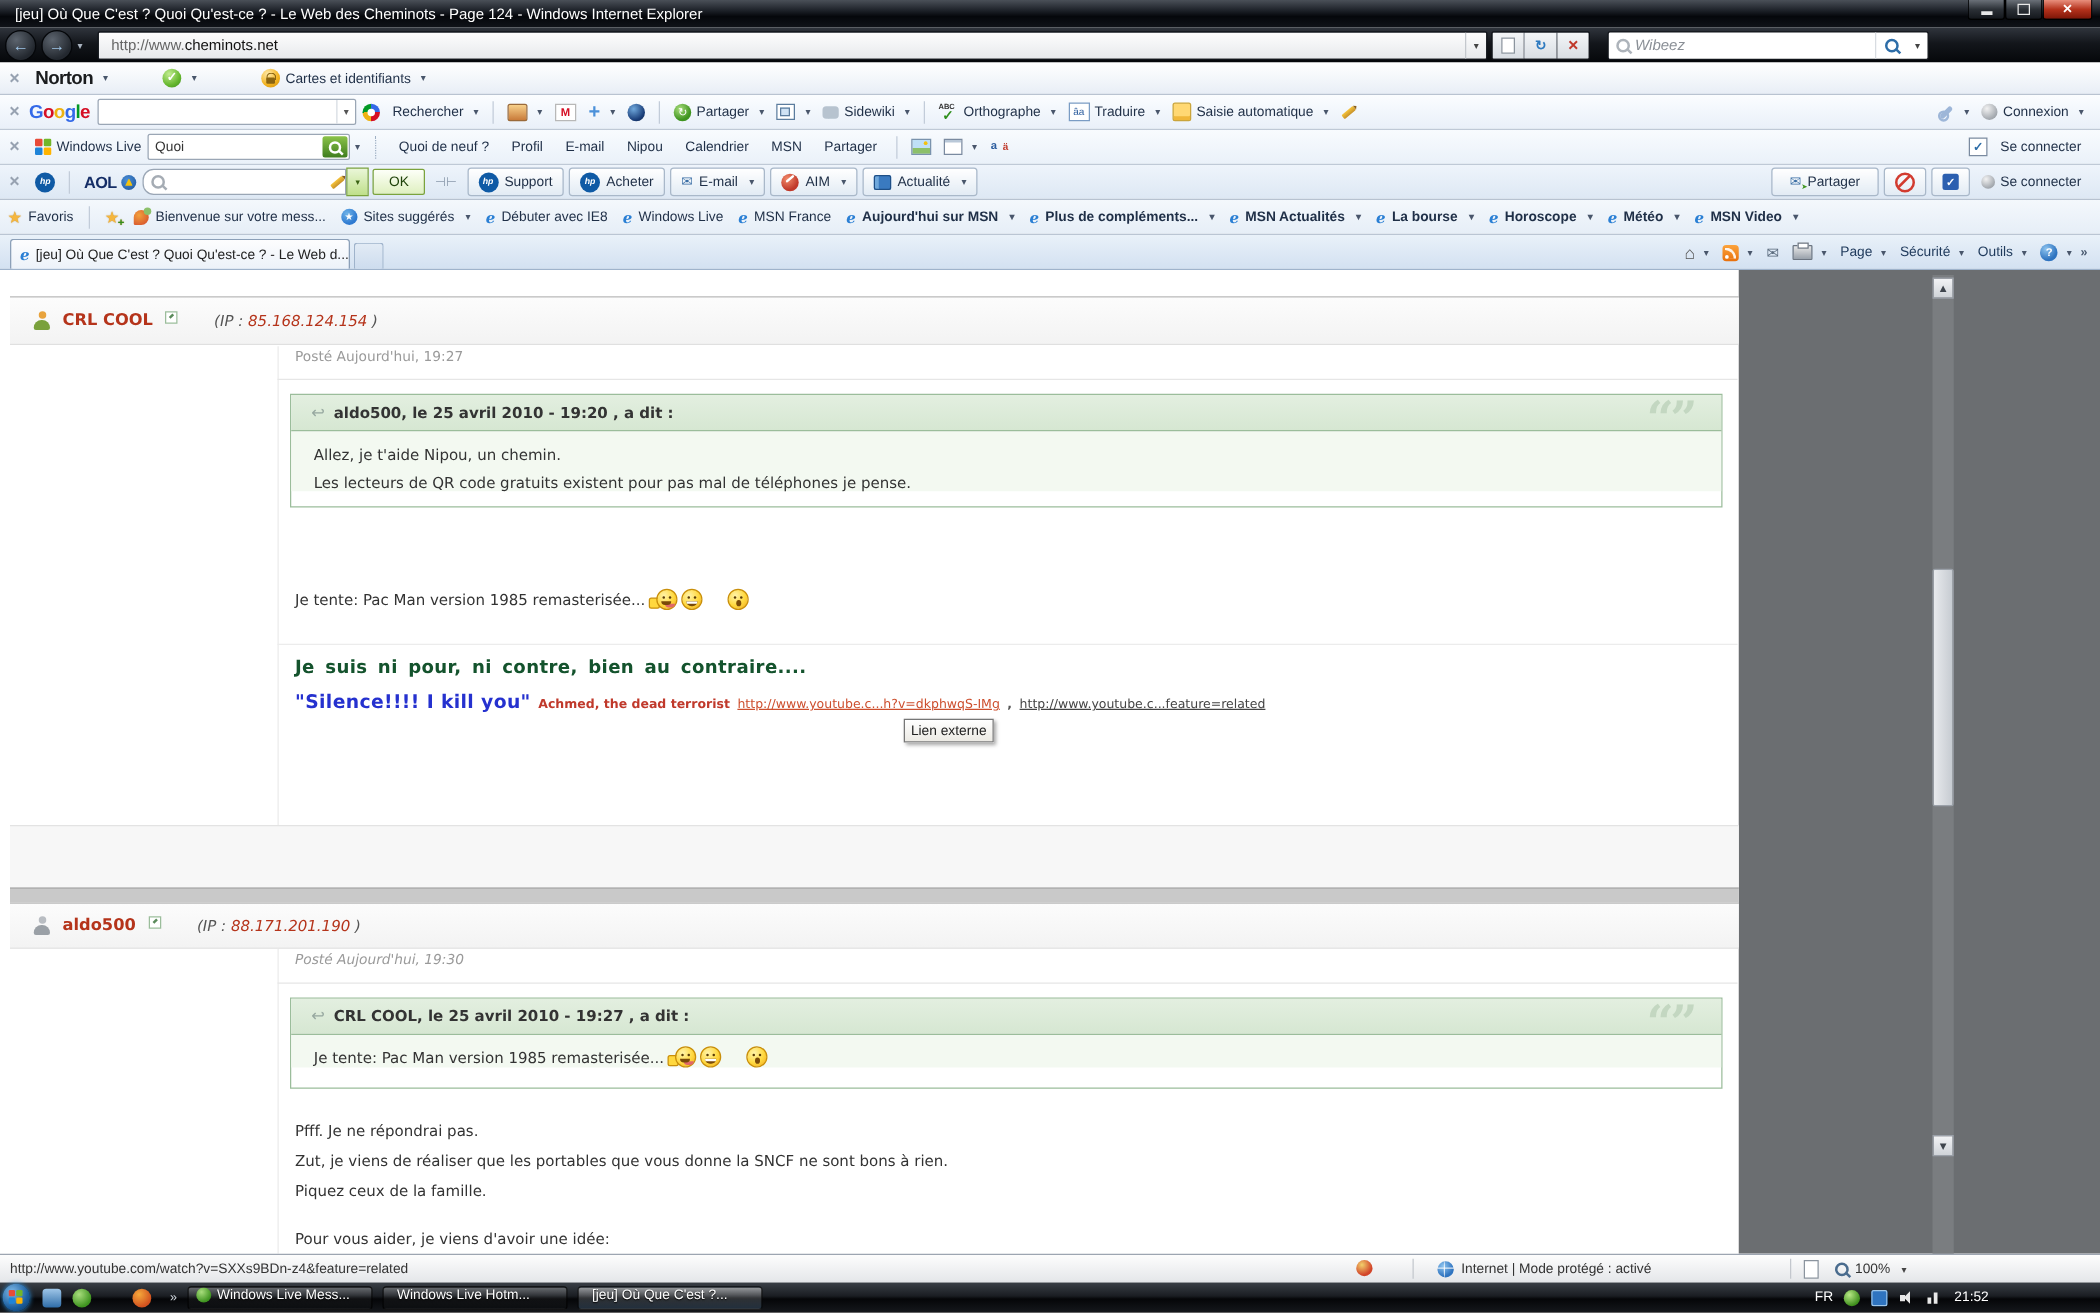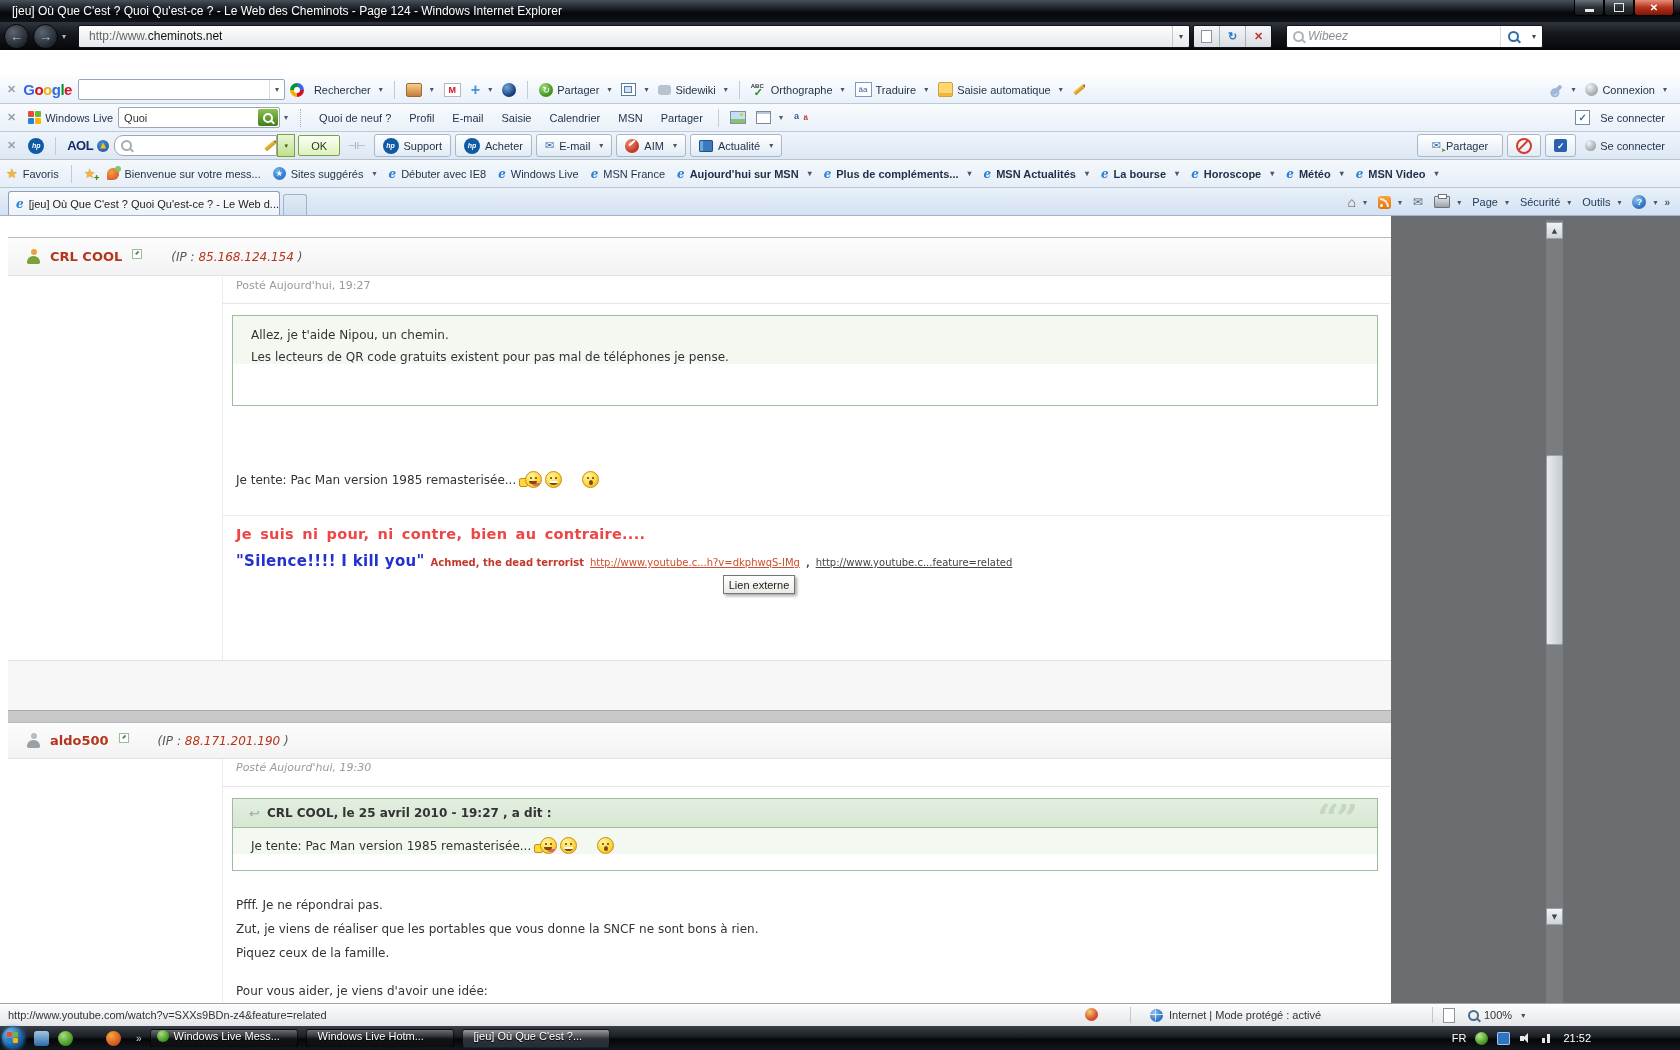--- a/index.html
+++ b/index.html
@@ -212,21 +212,21 @@
   .qbody div{margin-bottom:8px;}
   .bodyline{position:absolute;left:236px;font-size:12px;color:#333;display:flex;align-items:center;gap:3px;white-space:nowrap;}
   .sm{width:17px;height:17px;border-radius:50%;background:radial-gradient(circle at 35% 30%,#fff3a8,#ffd83e 55%,#f0a71f);
     border:1px solid #c98f0a;display:inline-block;position:relative;box-sizing:border-box;flex:none;}
   .sm::before{content:"";position:absolute;left:4px;top:5px;width:2px;height:2px;border-radius:50%;background:#5a3c08;box-shadow:5px 0 0 #5a3c08;}
   .sm.grin::after{content:"";position:absolute;left:3px;top:9px;width:9px;height:4px;background:#7a4a08;border-radius:0 0 8px 8px;box-shadow:inset 0 2px 0 #fff;}
   .sm.tongue::after{content:"";position:absolute;left:3px;top:9px;width:8px;height:3px;background:#7a4a08;border-radius:0 0 6px 6px;box-shadow:3px 2px 0 #e06868;}
   .sm.ooh::after{content:"";position:absolute;left:6px;top:8px;width:4px;height:5px;background:#7a4a08;border-radius:50%;}
   .smhand{width:7px;height:7px;background:#ffd83e;border:1px solid #c98f0a;border-radius:2px 0 2px 2px;margin-right:-6px;margin-top:6px;flex:none;}
   .smgap{width:14px;flex:none;}
-  .sig1{position:absolute;left:236px;font-weight:bold;font-size:14.5px;color:#ef4444;letter-spacing:.3px;word-spacing:3px;}
+  .sig1{position:absolute;left:236px;font-weight:bold;font-size:14.5px;color:#14532d;letter-spacing:.3px;word-spacing:3px;}
   .sigrow{position:absolute;left:236px;display:flex;align-items:baseline;gap:6px;white-space:nowrap;}
   .sigq{font-weight:bold;font-size:15px;color:#2531cf;letter-spacing:.3px;}
   .attrib{font-size:10px;font-weight:bold;color:#c0392b;}
   .lnk1{font-size:10px;color:#cd4f2e;text-decoration:underline;}
   .lnk2{font-size:10px;color:#444;text-decoration:underline;}
   .tooltip{position:absolute;left:723px;width:72px;height:19px;box-sizing:border-box;background:linear-gradient(#ffffff,#eceae4);
     border:1px solid #767676;box-shadow:2px 2px 3px rgba(0,0,0,.35);font-size:11px;color:#222;
     display:flex;align-items:center;justify-content:center;font-family:"Liberation Sans",sans-serif;}
   .footerstrip{position:absolute;left:8px;width:1383px;background:#f7f7f7;border-top:1px solid #e3e3e3;box-sizing:border-box;}
   .grayband{position:absolute;left:8px;width:1383px;background:#c9c9c9;border-top:1px solid #a9a9a9;box-sizing:border-box;}
@@ -326,20 +326,35 @@
     <div class="searchbox">
       <span class="mag lead"></span>
       <span class="q">Wibeez</span>
       <span class="go">
           <span class="mag"></span>
         </span>
       <span class="ddz">▾</span>
     </div>
   </div>
 
+  <div class="tbar" id="nortonbar">
+    <span class="xbtn"></span>
+    <span class="ti dd">
+        <span class="norton-brand">Norton</span>
+      </span>
+    <span style="width:34px;"></span>
+    <span class="ti dd">
+        <span class="ncheck"></span>
+      </span>
+    <span style="width:42px;"></span>
+    <span class="ti dd">
+        <span class="nlock"></span>
+        <span>Cartes et identifiants</span>
+      </span>
+  </div>
 
   <div class="tbar" id="googlebar">
     <span class="xbtn"></span>
     <span class="glogo"><span class="gl0">G</span><span class="gl1">o</span><span class="gl2">o</span><span class="gl3">g</span><span class="gl4">l</span><span class="gl5">e</span></span>
     <div class="ginput">
         <span class="ddz">▾</span>
       </div>
     <span class="ti">
         <span class="gorb"></span>
       </span>
@@ -411,21 +426,21 @@
       <span class="val">Quoi</span>
       <span class="wlgo">
           <span class="mag"></span>
         </span>
     </div>
     <span class="nav-dd" style="color:#49566b">▾</span>
     <span class="dotsep"></span>
     <span class="wl-link">Quoi de neuf ?</span>
     <span class="wl-link">Profil</span>
     <span class="wl-link">E-mail</span>
-    <span class="wl-link">Saisie</span>
+    <span class="wl-link">Nipou</span>
     <span class="wl-link">Calendrier</span>
     <span class="wl-link">MSN</span>
     <span class="wl-link">Partager</span>
     <span class="vsep"></span>
     <span class="ti">
         <span class="wlphoto"></span>
       </span>
     <span class="ti dd">
         <span class="wlwin"></span>
       </span>
@@ -598,20 +613,25 @@
       <span class="avt"></span>
       <span class="uname">CRL COOL</span>
       <span class="extlnk"></span>
       <span class="iptext"><span>(IP : </span><span class="ipval">85.168.124.154</span><span> )</span></span>
     </div>
     <div class="leftcol-line" style="left:222px;top:61px;height:383px;"></div>
     <div class="posted" style="top:63px;left:236px;">Posté Aujourd'hui, 19:27</div>
     <div class="hline" style="top:87px;"></div>
 
     <div class="quote" style="top:99px;height:91px;">
+      <div class="qhead">
+        <span class="rarrow"></span>
+        <span>aldo500, le 25 avril 2010 - 19:20 , a dit :</span>
+        <span class="qmarks"></span>
+      </div>
       <div class="qbody">
         <div>Allez, je t'aide Nipou, un chemin.</div>
         <div>Les lecteurs de QR code gratuits existent pour pas mal de téléphones je pense.</div>
       </div>
     </div>
 
     <div class="bodyline" style="top:255px;">
       <span>Je tente: Pac Man version 1985 remasterisée...</span>
       <span class="smhand"></span>
       <span class="sm tongue"></span>

